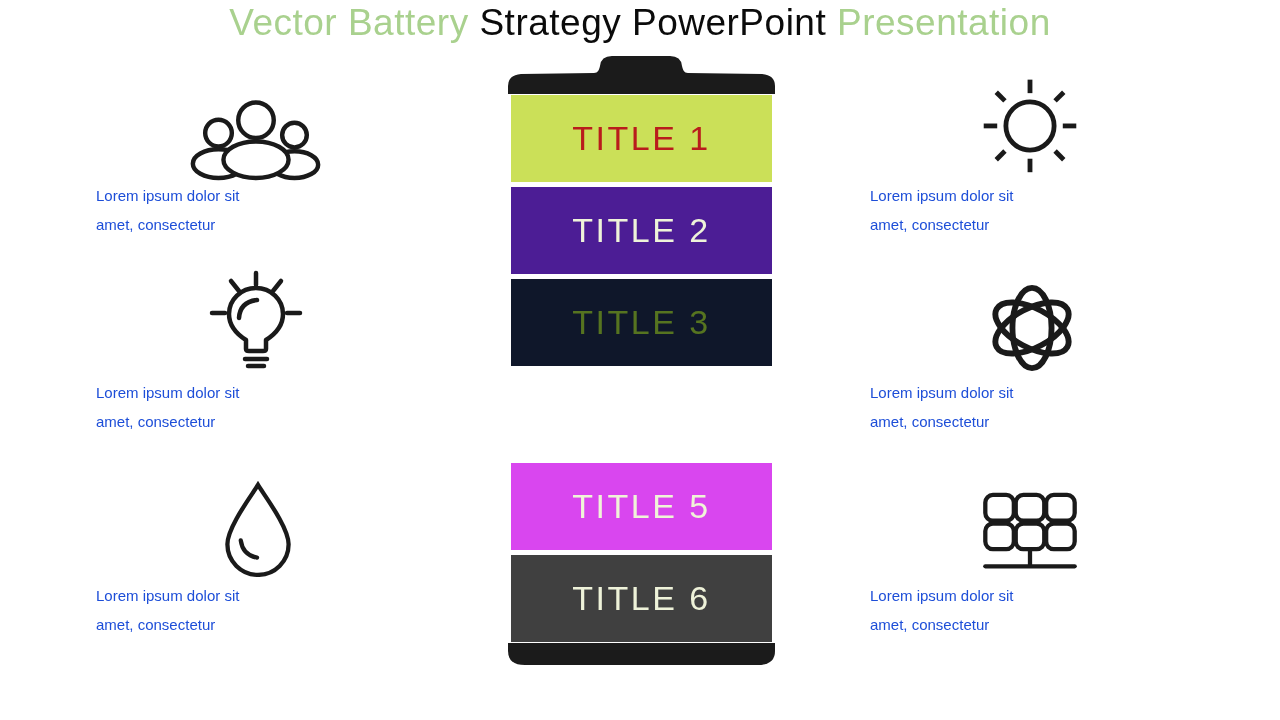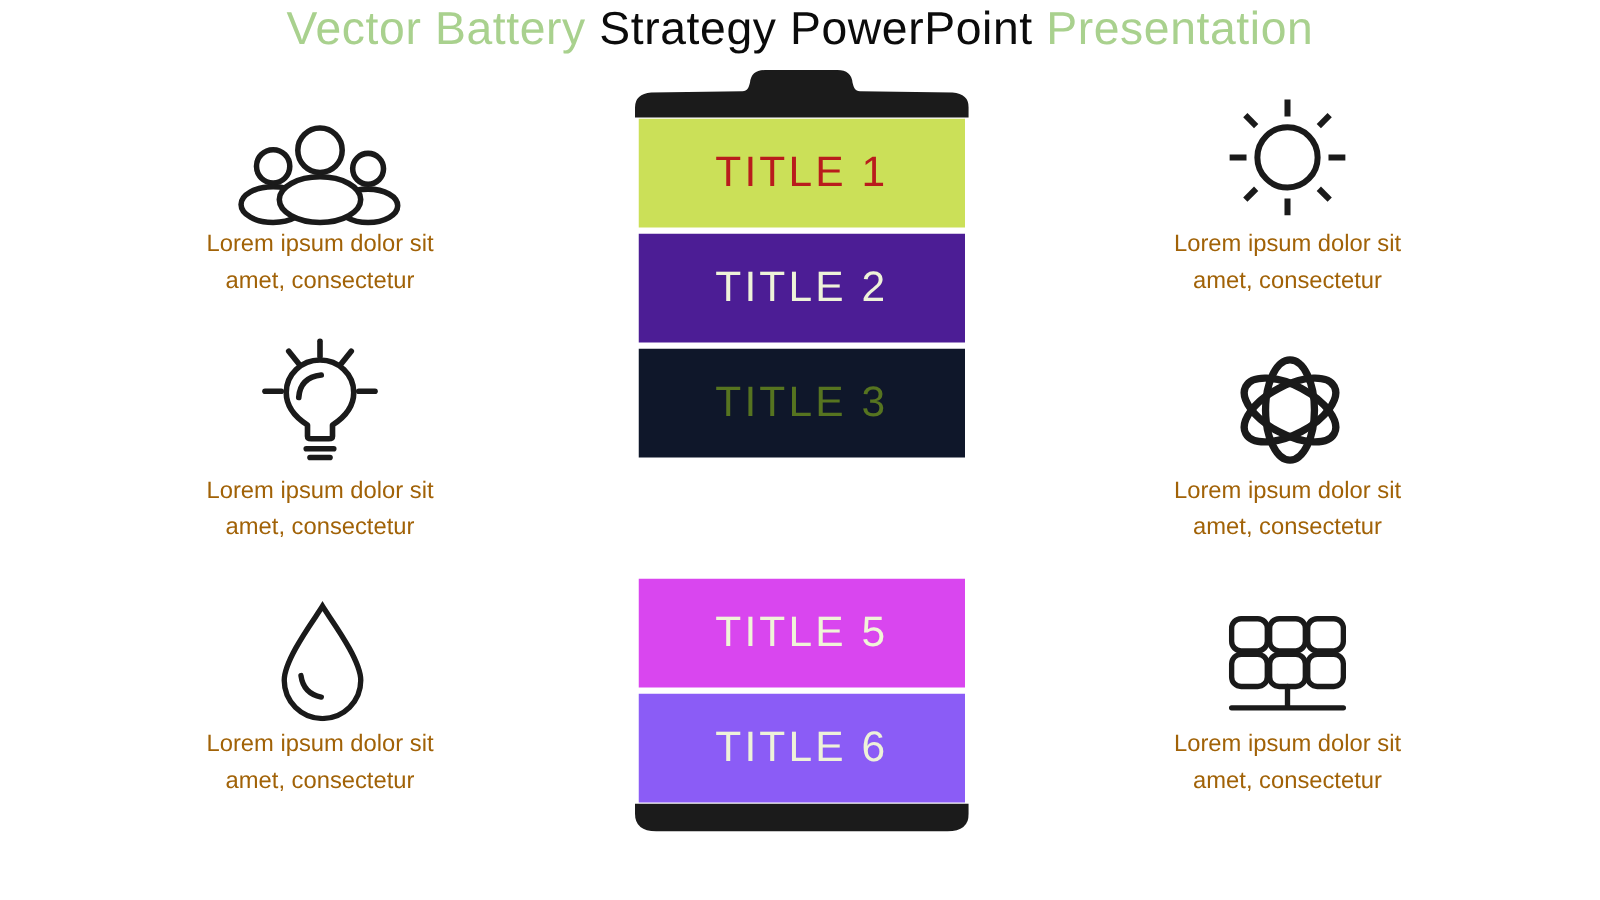--- a/index.html
+++ b/index.html
@@ -20,22 +20,22 @@
     display:flex;align-items:center;justify-content:center;
   }
   .seg-label{
     font-size:34px;letter-spacing:2.5px;font-weight:400;
     font-family:"Liberation Sans",sans-serif;
   }
   
   .icon-box{position:absolute;}
   .icon-box svg{display:block;}
   .side-text{
-    position:absolute;width:320px;text-align:center;
-    font-size:19px;line-height:29px;color:#a16207;
+    position:absolute;width:320px;
+    font-size:15px;line-height:29px;color:#1d4ed8;
   }
 </style>
 </head>
 <body>
 
 <div class="main-title">
   <span style="color: rgb(169, 209, 142);">Vector Battery </span><span style="color: rgb(11, 11, 11);">Strategy PowerPoint</span><span style="color: rgb(169, 209, 142);"> Presentation</span>
 </div>
 
 <div class="battery">
@@ -50,21 +50,21 @@
   </div>
   <div class="seg" style="top: 133px; background: #4c1d95;">
     <span class="seg-label" style="color: rgb(238, 243, 217);">TITLE 2</span>
   </div>
   <div class="seg" style="top: 225px; background: #0f172a;">
     <span class="seg-label" style="color: rgb(86, 116, 32);">TITLE 3</span>
   </div>
   <div class="seg" style="top: 409px; background: #d946ef;">
     <span class="seg-label" style="color: rgb(240, 244, 216);">TITLE 5</span>
   </div>
-  <div class="seg" style="top: 501px; background: #8b5cf6;">
+  <div class="seg" style="top: 501px; background: #404040;">
     <span class="seg-label" style="color: rgb(238, 242, 217);">TITLE 6</span>
   </div>
 </div>
 
 <div class="icon-box" style="left: 182px; top: 91px; color: rgb(26, 26, 26);">
   <svg width="148" height="92" viewBox="0 0 150 92" fill="none" stroke="currentColor" stroke-width="4.5">
     <circle cx="37" cy="42" r="13.5" fill="#fff"></circle>
     <ellipse cx="37" cy="73" rx="26" ry="14.5" fill="#fff"></ellipse>
     <circle cx="114" cy="44" r="12.5" fill="#fff"></circle>
     <ellipse cx="114" cy="74" rx="24" ry="13.5" fill="#fff"></ellipse>

